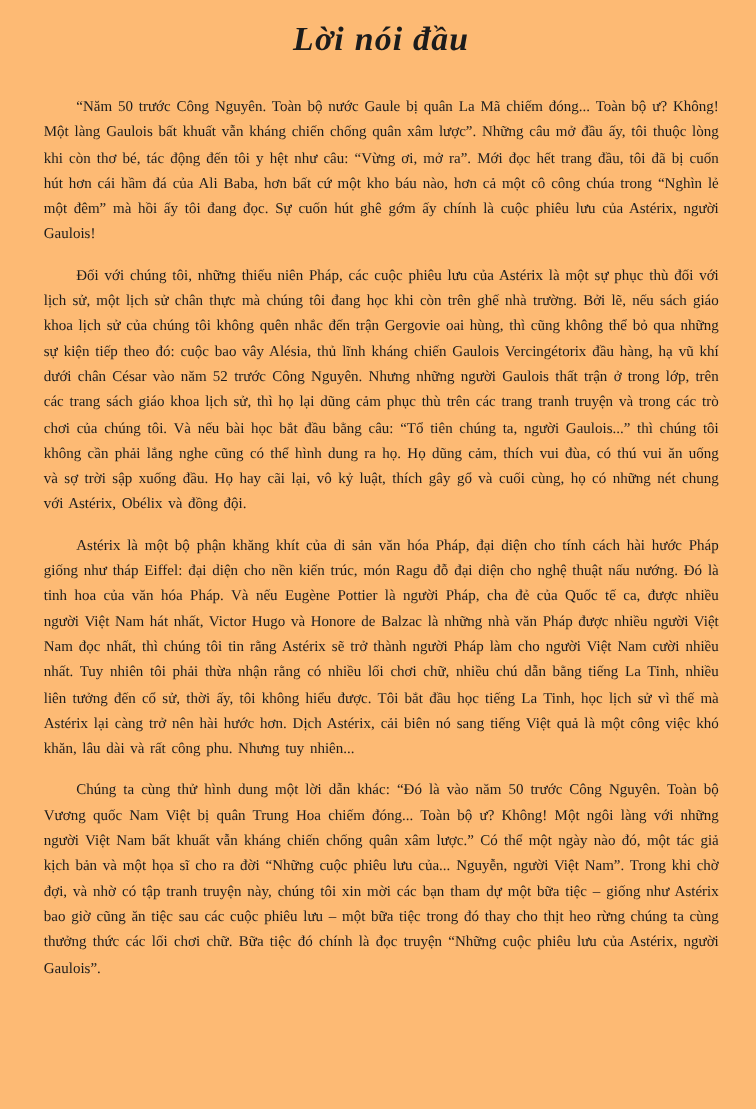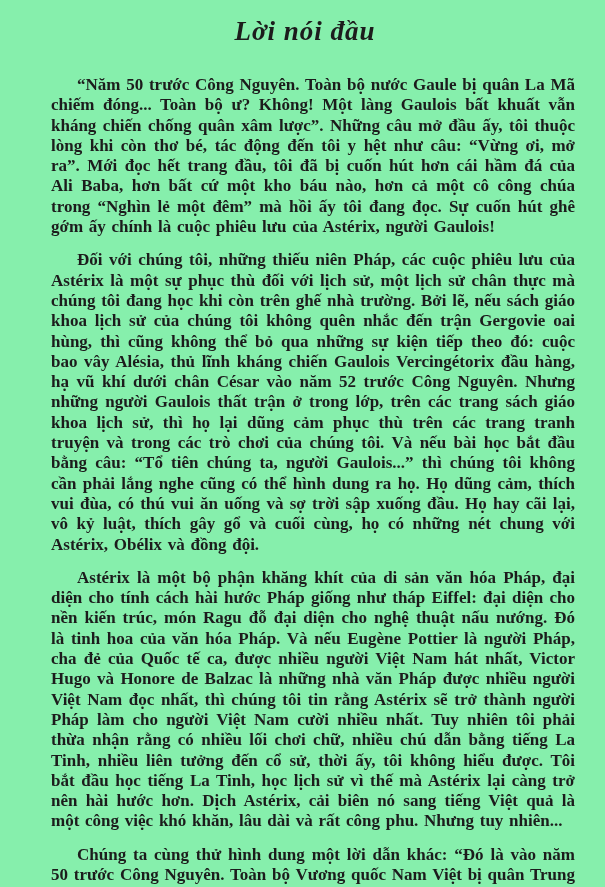--- a/index.html
+++ b/index.html
@@ -5,42 +5,41 @@
   html, body {
     margin: 0;
     padding: 0;
     background: #ffffff;
   }
   .page {
     position: relative;
     width: 605px;
     height: 887px;
     box-sizing: border-box;
-    background: #86efac;
+    background: #fdba74;
     padding: 10px 30px 0 35px;
     font-family: "Liberation Serif", "DejaVu Serif", serif;
     color: #1c1c1c;
     overflow: hidden;
   }
   .doc-title {
     text-align: center;
     font-style: italic;
     font-weight: bold;
     font-size: 27px;
     letter-spacing: 1px;
     margin: 6px 0 28px 0;
   }
   .body-par {
-    font-size: 17px;
+    font-size: 12px;
     line-height: 20.3px;
     text-align: justify;
     text-indent: 26px;
-    margin: 0 0 13px 16px;
+    margin: 0 0 13px 0;
     word-spacing: 1.5px;
-    font-weight: bold;
   }
 </style>
 </head>
 <body>
 
 <div class="page">
 
   <h1 class="doc-title">Lời nói đầu</h1>
 
   <p class="body-par">“Năm 50 trước Công Nguyên. Toàn bộ nước Gaule bị quân La Mã chiếm đóng... Toàn bộ ư? Không! Một làng Gaulois bất khuất vẫn kháng chiến chống quân xâm lược”. Những câu mở đầu ấy, tôi thuộc lòng khi còn thơ bé, tác động đến tôi y hệt như câu: “Vừng ơi, mở ra”. Mới đọc hết trang đầu, tôi đã bị cuốn hút hơn cái hầm đá của Ali Baba, hơn bất cứ một kho báu nào, hơn cả một cô công chúa trong “Nghìn lẻ một đêm” mà hồi ấy tôi đang đọc. Sự cuốn hút ghê gớm ấy chính là cuộc phiêu lưu của Astérix, người Gaulois!</p>

